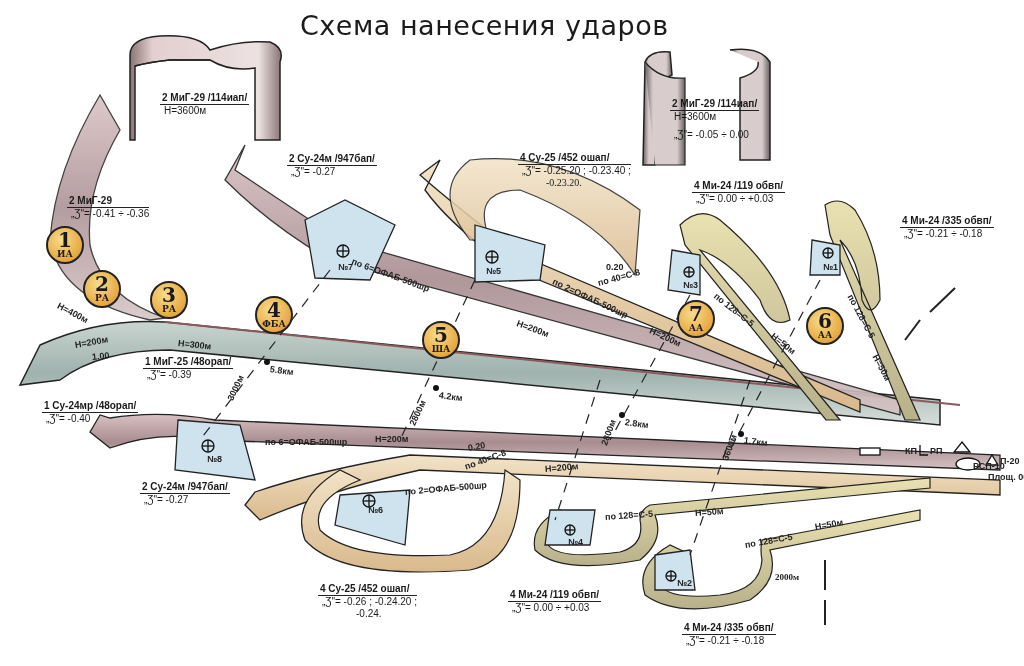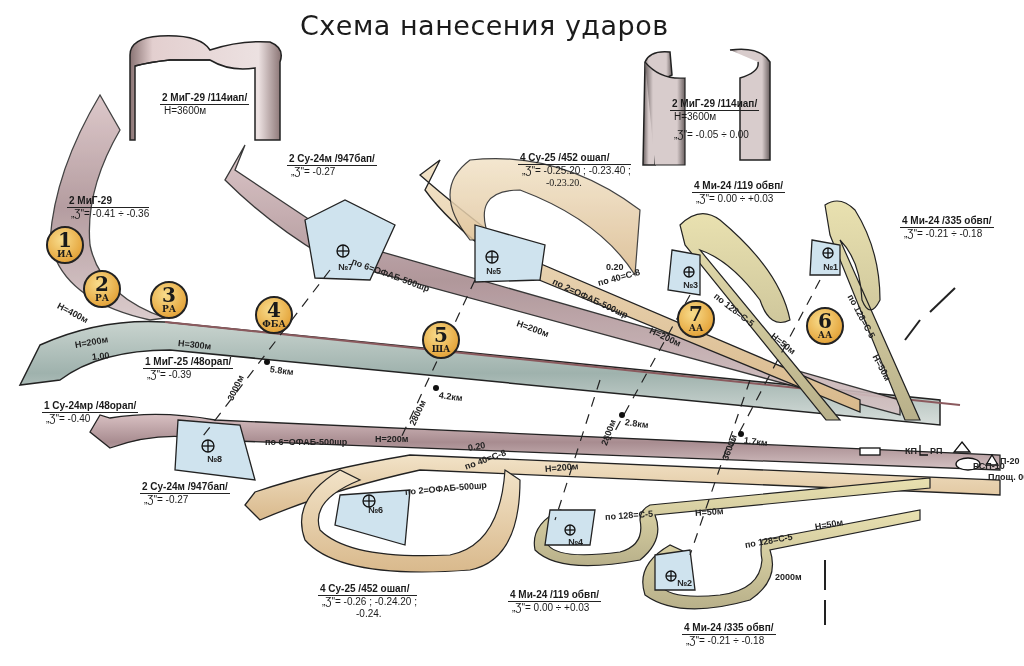--- a/index.html
+++ b/index.html
@@ -299,21 +299,21 @@
 <div class="rot" style="left:265px;top:437px;">по 6=ОФАБ-500шр</div>
 <div class="rot" style="left:375px;top:434px;">Н=200м</div>
 <div class="rot" style="left:405px;top:487px;transform:rotate(-5deg);">по 2=ОФАБ-500шр</div>
 <div class="rot" style="left:465px;top:462px;transform:rotate(-20deg);">по 40=С-8</div>
 <div class="rot" style="left:468px;top:443px;transform:rotate(-10deg);">0.20</div>
 <div class="rot" style="left:545px;top:464px;transform:rotate(-5deg);">Н=200м</div>
 <div class="rot" style="left:605px;top:512px;transform:rotate(-4deg);">по 128=С-5</div>
 <div class="rot" style="left:695px;top:508px;transform:rotate(-4deg);">Н=50м</div>
 <div class="rot" style="left:745px;top:540px;transform:rotate(-10deg);">по 128=С-5</div>
 <div class="rot" style="left:815px;top:522px;transform:rotate(-10deg);">Н=50м</div>
-<div class="rot" style="left:775px;top:572px;">2000м</div>
+<div class="rot" style="left:775px;top:572px;font-family:Liberation Serif, serif;">2000м</div>
 
 <div class="rot" style="left:270px;top:364px;transform:rotate(8deg);">5.8км</div>
 <div class="rot" style="left:230px;top:395px;transform:rotate(-65deg);">3000м</div>
 <div class="rot" style="left:439px;top:390px;transform:rotate(8deg);">4.2км</div>
 <div class="rot" style="left:412px;top:420px;transform:rotate(-65deg);">2800м</div>
 <div class="rot" style="left:625px;top:417px;transform:rotate(8deg);">2.8км</div>
 <div class="rot" style="left:604px;top:440px;transform:rotate(-70deg);">2800м</div>
 <div class="rot" style="left:744px;top:435px;transform:rotate(8deg);">1.7км</div>
 <div class="rot" style="left:725px;top:455px;transform:rotate(-70deg);">3600м</div>
 

